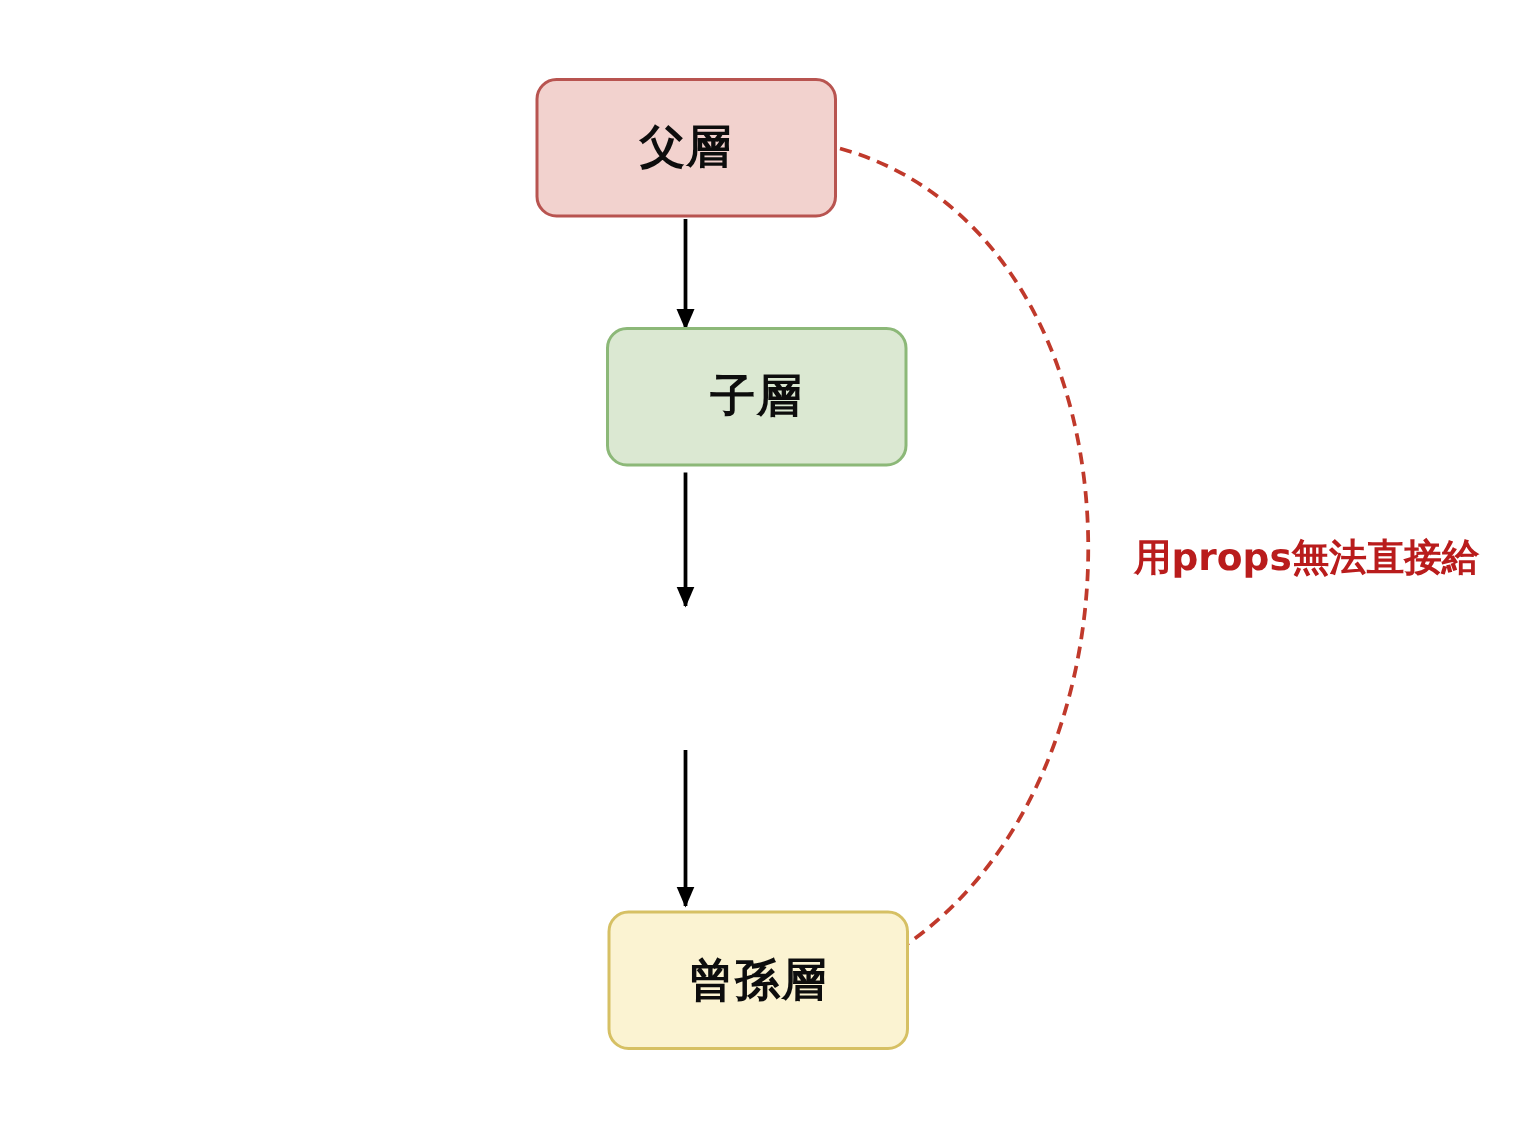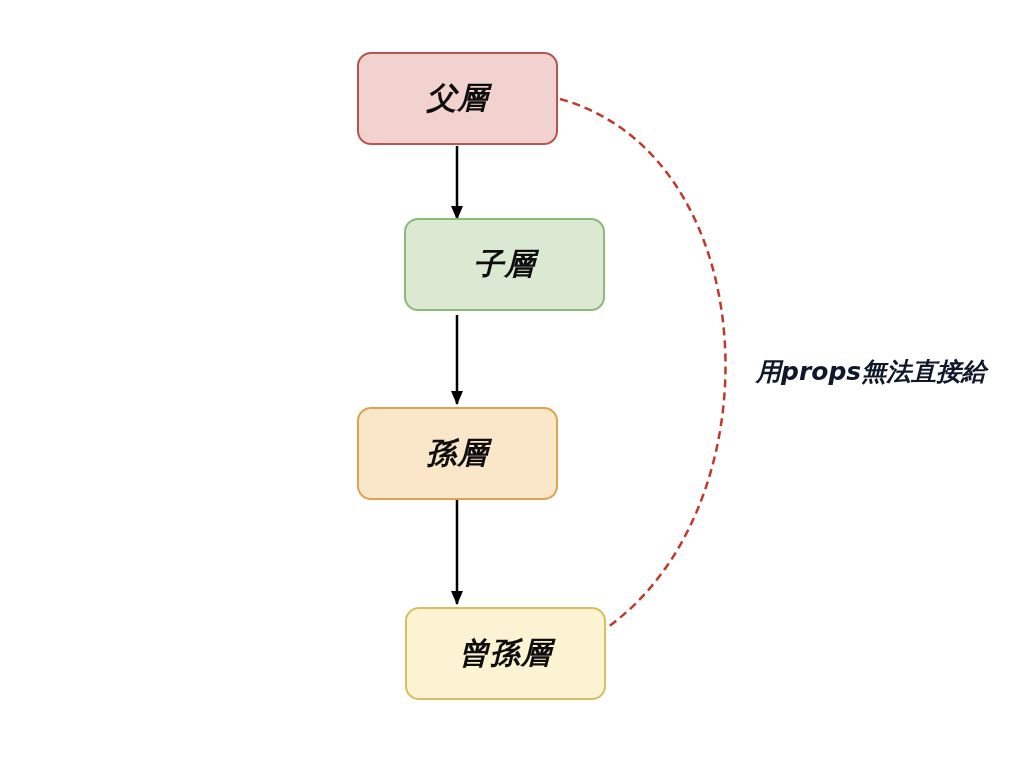--- a/index.html
+++ b/index.html
@@ -2,21 +2,20 @@
 <html><head>
 <meta charset="utf-8">
 <style>
   html,body { margin:0; padding:0; background:#ffffff; }
   .canvas {
     position:relative;
     width:1024px; height:761px;
     background:#ffffff;
     font-family:"DejaVu Sans","Liberation Sans",sans-serif;
     overflow:hidden;
-    font-style:italic;
   }
   .overlay {
     position:absolute; left:0; top:0;
     width:1024px; height:761px;
     pointer-events:none;
   }
   .node {
     position:absolute;
     left:357px; width:201px; height:93px;
     border:2.5px solid #999;
@@ -64,23 +63,20 @@
   </svg>
 
   <div class="node" style="top: 52px; background-color: rgb(242, 210, 206); border-color: rgb(184, 84, 80);">
     <span class="node-label">父層</span>
   </div>
 
   <div class="node" style="top: 218px; background-color: rgb(219, 232, 210); border-color: rgb(140, 184, 120); margin-left: 47px;">
     <span class="node-label">子層</span>
   </div>
 
-  <div class="node" style="top: 407px; background-color: rgb(250, 230, 201); border-color: rgb(221, 164, 80);">
-    <span class="node-label">孫層</span>
-  </div>
 
   <div class="node" style="top: 607px; background-color: rgb(251, 243, 210); border-color: rgb(214, 192, 100); margin-left: 48px;">
     <span class="node-label">曾孫層</span>
   </div>
 
-  <div class="annotation" style="color: #0f172a;">用props無法直接給</div>
+  <div class="annotation" style="color: #b91c1c;">用props無法直接給</div>
 
 </div>
 
 </body></html>

